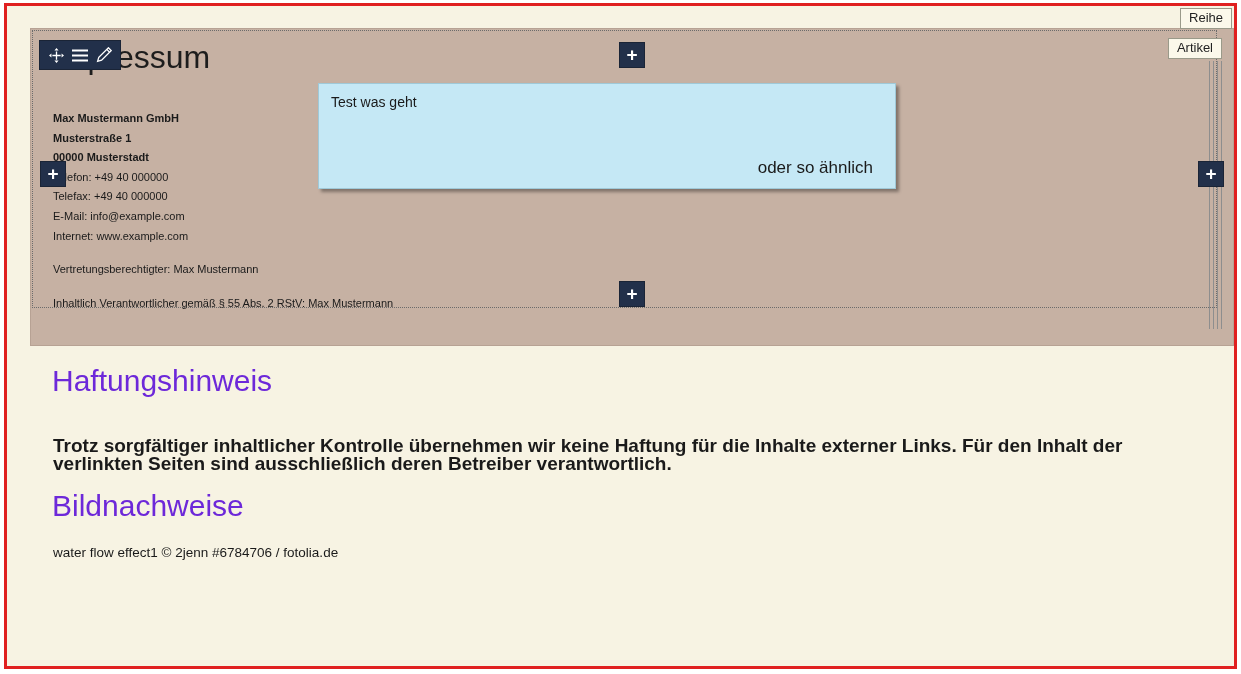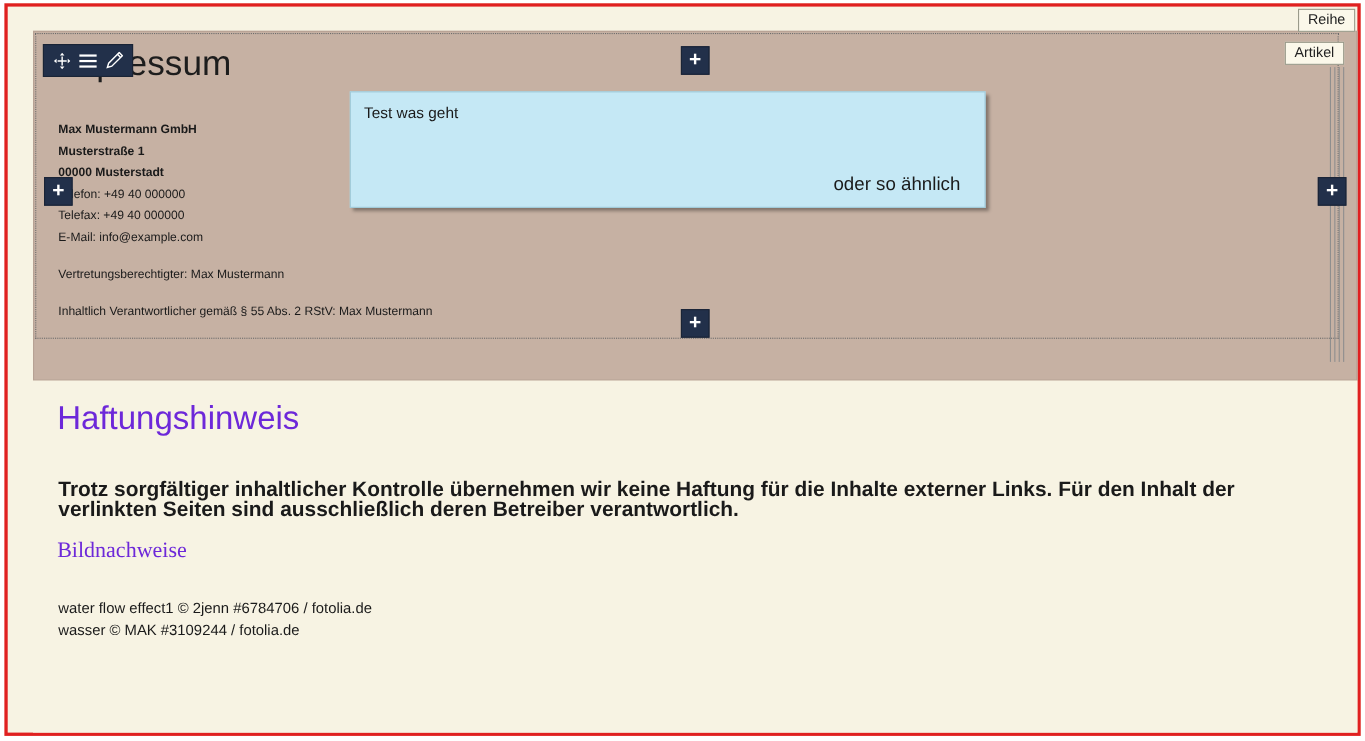--- a/index.html
+++ b/index.html
@@ -216,22 +216,21 @@
     width: 1160px;
     font-size: 19px;
     color: #1a1a1a;
     line-height: 18px;
     font-weight: bold;
   }
   #h-bild {
     position: absolute;
     left: 22px;
     top: 143px;
-    font-size: 20px;
-    font-family: Liberation Serif, serif;
+    font-size: 30px;
   }
   #bild-block {
     position: absolute;
     left: 23px;
     top: 197px;
     font-size: 13.5px;
     color: #1a1a1a;
     line-height: 20px;
   }
   #bild-block .strong { font-weight: bold; }
@@ -284,35 +283,35 @@
   <div class="plus-btn" id="plus-right">+</div>
   <div class="plus-btn" id="plus-bottom">+</div>
 
   <div id="address-block">
     <div class="strong">Max Mustermann GmbH</div>
     <div class="strong">Musterstraße 1</div>
     <div class="strong">00000 Musterstadt</div>
     <div>Telefon: +49 40 000000</div>
     <div>Telefax: +49 40 000000</div>
     <div>E-Mail: info@example.com</div>
+    <div>Internet: www.example.com</div>
     <div class="gap"></div>
     <div>Vertretungsberechtigter: Max Mustermann</div>
     <div class="gap"></div>
     <div>Inhaltlich Verantwortlicher gemäß § 55 Abs. 2 RStV: Max Mustermann</div>
   </div>
 
   <div id="teaser-box">
     <div id="teaser-title">Test was geht</div>
     <div id="teaser-sub">oder so ähnlich</div>
   </div>
 
   <div id="content-lower">
     <h2 id="h-haftung">Haftungshinweis</h2>
     <p id="p-haftung">Trotz sorgfältiger inhaltlicher Kontrolle übernehmen wir keine Haftung für die Inhalte externer Links. Für den Inhalt der verlinkten Seiten sind ausschließlich deren Betreiber verantwortlich.</p>
 
     <h2 id="h-bild">Bildnachweise</h2>
     <div id="bild-block">
       <div>water flow effect1 © 2jenn #6784706 / fotolia.de</div>
-      <div>wasser © MAK #3109244 / fotolia.de</div>
     </div>
   </div>
 
 </div>
 
 </body></html>

